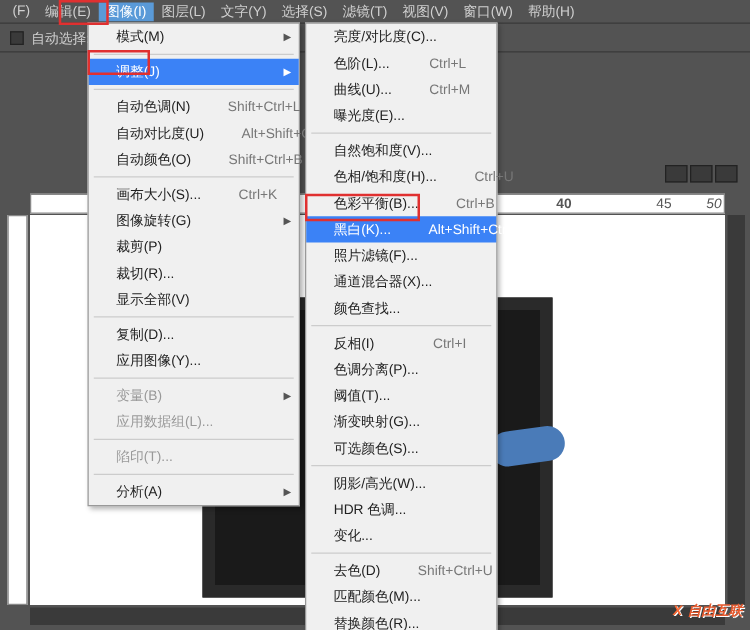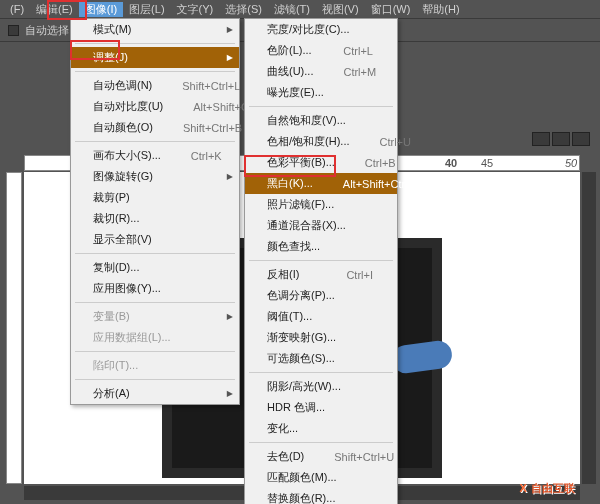--- a/index.html
+++ b/index.html
@@ -8,21 +8,21 @@
 .menubar span{padding:0 6px;cursor:default}
 .menubar .hl{background:#5a9ad8;color:#fff}
 .toolbar{height:24px;background:#535353;border-top:1px solid #3a3a3a;border-bottom:1px solid #3a3a3a;display:flex;align-items:center;color:#d0d0d0;padding-left:8px;gap:6px}
 .chk{width:11px;height:11px;background:#3a3a3a;border:1px solid #222;display:inline-block}
 .dd{background:#3a3a3a;border:1px solid #222;padding:1px 16px 1px 6px;color:#aaa;position:relative}
 .dd::after{content:"▾";position:absolute;right:3px;top:0;font-size:8px}
 .redbox{position:absolute;border:2px solid #e03030;pointer-events:none;z-index:50}
 .menu{position:absolute;background:#f0f0f0;border:1px solid #999;box-shadow:2px 2px 4px rgba(0,0,0,.3);z-index:20;color:#222}
 .menu .item{display:flex;justify-content:space-between;align-items:center;padding:3px 24px 3px 22px;white-space:nowrap;position:relative}
 .menu .item.arrow::after{content:"▶";position:absolute;right:6px;font-size:8px;color:#555}
-.menu .item.hl{background:#a16207;color:#fff}
+.menu .item.hl{background:#3b82f6;color:#fff}
 .menu .item.hl.arrow::after{color:#fff}
 .menu .sep{height:1px;background:#ccc;margin:3px 4px}
 .menu .disabled{color:#999}
 .menu .sc{color:#777;margin-left:30px}
 .menu .item.hl .sc{color:#fff}
 .wintabs{position:absolute;right:10px;top:132px;display:flex;gap:2px}
 .wintabs div{width:18px;height:14px;background:#3a3a3a;border:1px solid #222}
 .ruler-h{position:absolute;left:24px;right:20px;top:155px;height:16px;background:#fff;border:1px solid #888;font-size:8px;color:#555;overflow:hidden}
 .ruler-h span{position:absolute;top:1px}
 .ruler-v{position:absolute;left:6px;top:172px;width:16px;bottom:20px;background:#fff;border:1px solid #888}
@@ -31,21 +31,21 @@
 .board{position:absolute;left:30px;top:30px;right:30px;bottom:10px;background:#1a1a1a;border:10px solid #2a2a2a}
 .logo{position:absolute;left:50%;transform:translateX(-50%);bottom:10px;width:90px;height:60px;background:#0a0a0a;border:1px solid #333;display:flex;align-items:center;justify-content:center}
 .ball{width:34px;height:34px;border:2px solid #e85;border-radius:50%;position:relative}
 .ball::before,.ball::after{content:"";position:absolute;background:#e85}
 .ball::before{left:50%;top:0;bottom:0;width:2px;transform:translateX(-50%)}
 .ball::after{top:50%;left:0;right:0;height:2px;transform:translateY(-50%)}
 .hand{position:absolute;right:-20px;top:80px;width:80px;height:50px}
 .arm{position:absolute;right:0;top:15px;width:60px;height:28px;background:#4a7bb8;border-radius:14px;transform:rotate(-8deg)}
 .fist{position:absolute;left:-10px;top:8px;width:26px;height:22px;background:#e8c5a8;border-radius:40% 50% 50% 40%}
 .chalk{position:absolute;left:-18px;top:14px;width:14px;height:4px;background:#fff;border-radius:2px}
-.watermark{position:absolute;right:25px;bottom:8px;color:#e85a2e;font-size:15px;font-weight:bold;text-shadow:1px 1px 0 #fff;z-index:100}
+.watermark{position:absolute;right:6px;bottom:8px;color:#e85a2e;font-size:15px;font-style:italic;font-weight:bold;text-shadow:1px 1px 0 #fff;z-index:100}
 .watermark b{color:#ff6b35}
 .scrollbar{position:absolute;right:4px;top:172px;bottom:20px;width:14px;background:#3a3a3a}
 .scrollbar-h{position:absolute;left:24px;right:20px;bottom:4px;height:14px;background:#3a3a3a}
 </style>
 </head>
 <body>
 
 <div class="menubar" id="menubar">
     <span>(F)</span>
     <span>编辑(E)</span>
@@ -215,21 +215,21 @@
   <div></div>
   <div></div>
 </div>
 
 <div class="ruler-h" id="rulerh">
     <span style="left: 180px;">20</span>
     <span style="left: 240px;">25</span>
     <span style="left: 300px;">30</span>
     <span style="left: 360px;">35</span>
     <span style="left: 420px; font-weight: bold;">40</span>
-    <span style="left: 456px;">45</span>
+    <span style="left: 500px;">45</span>
     <span style="left: 540px; font-style: italic;">50</span>
   </div>
 <div class="ruler-v"></div>
 
 <div class="canvas-wrap">
   <div class="canvas">
     <div class="board">
       <div class="logo">
         <div class="ball"></div>
       </div>

